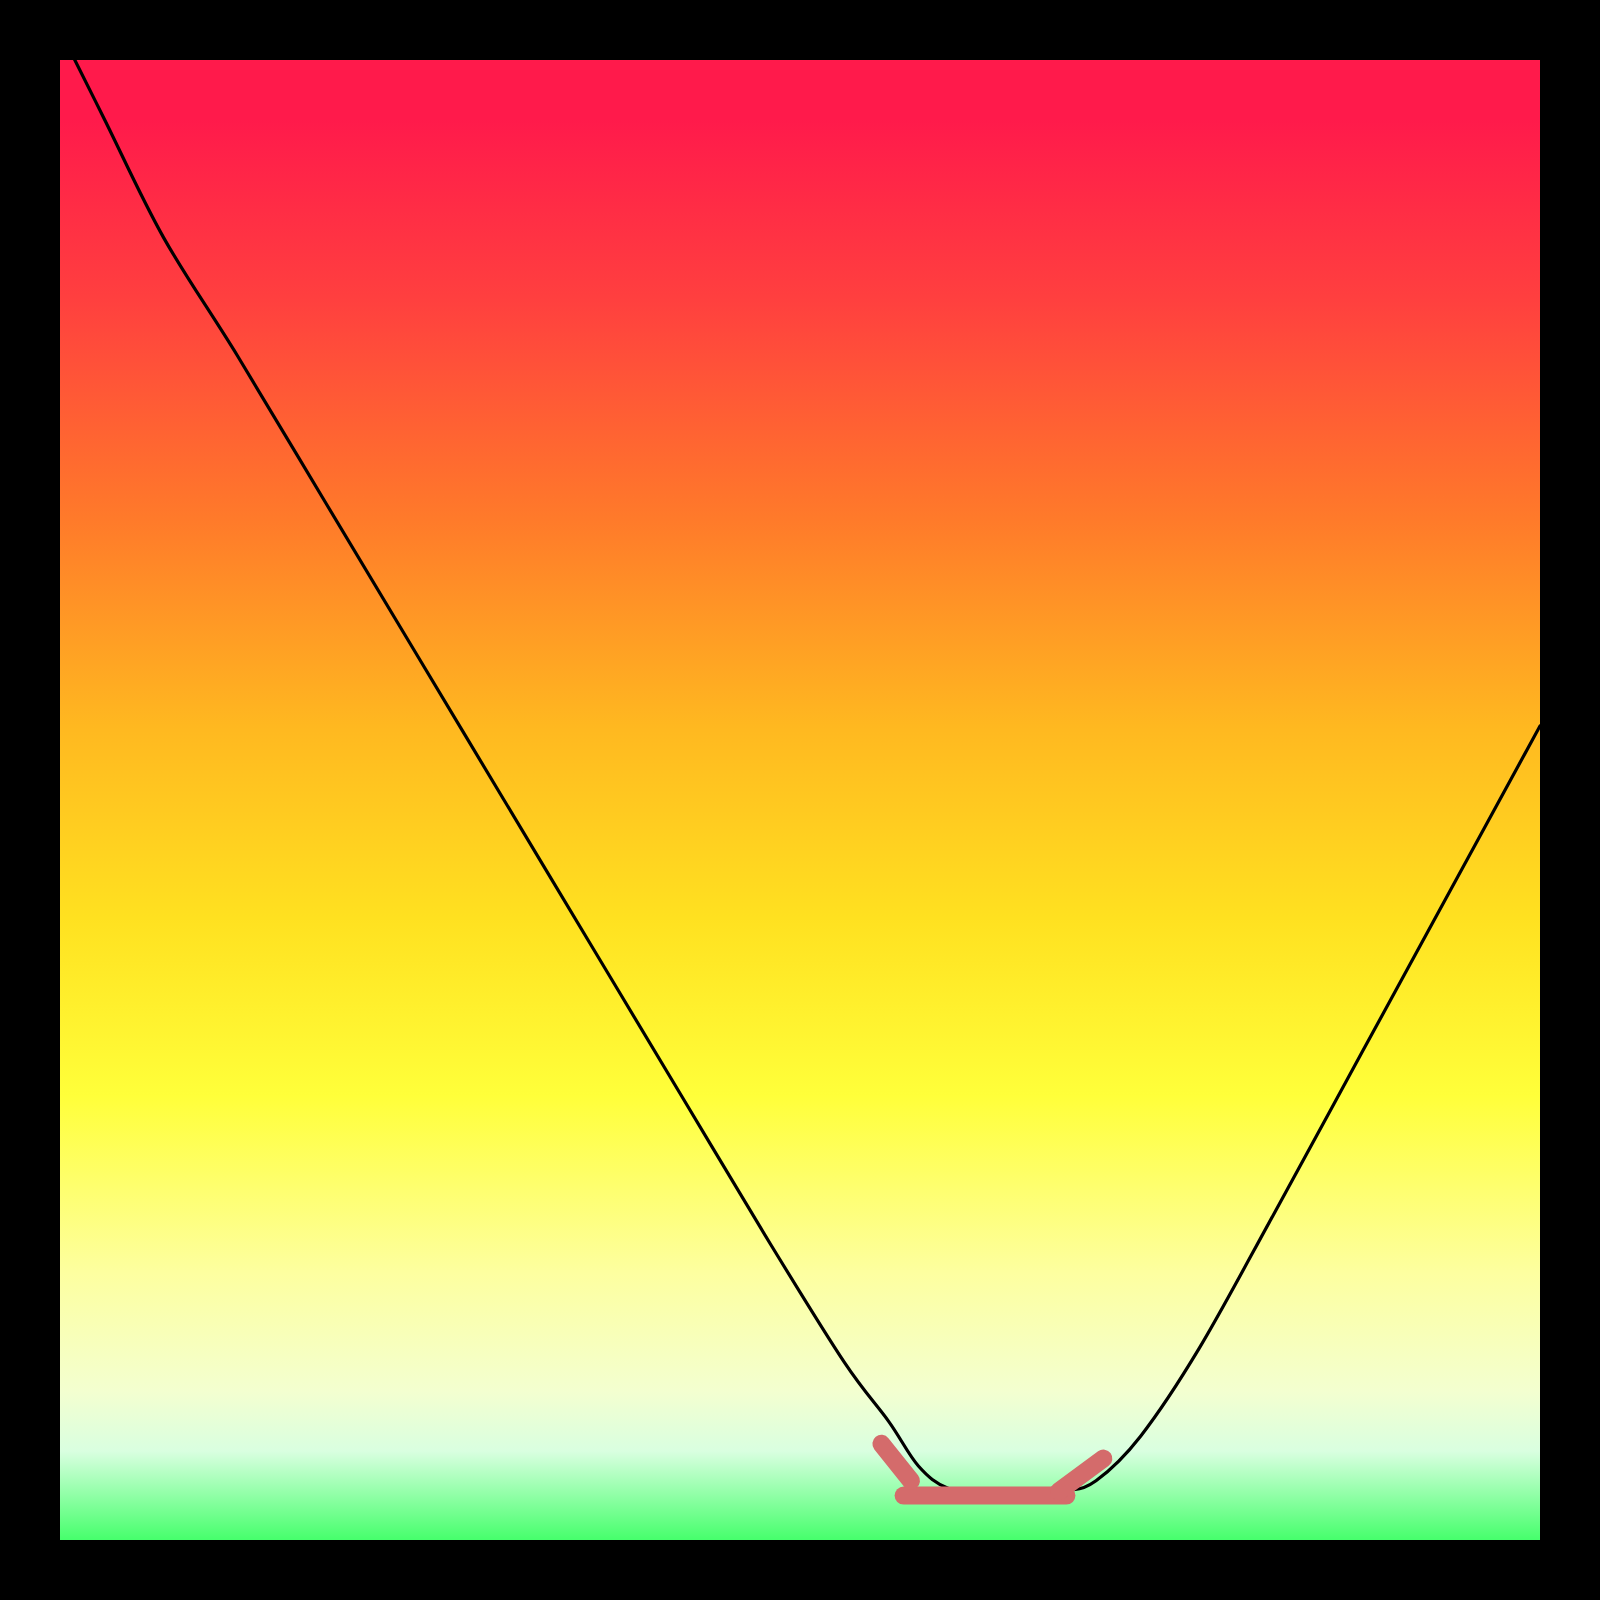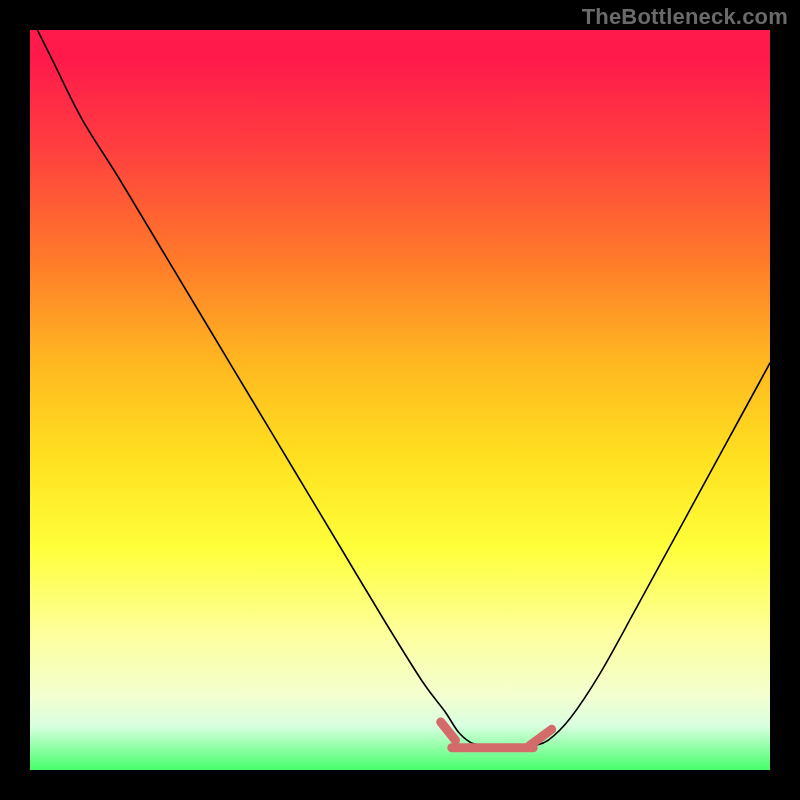--- a/index.html
+++ b/index.html
@@ -50,21 +50,20 @@
     position: absolute;
     inset: 0;
     width: 100%;
     height: 100%;
   }
 </style>
 </head>
 <body>
 <div class="frame">
 
-  <div class="watermark">TheBottleneck.com</div>
 
   <div class="plot">
     <div class="gradient"></div>
     <svg class="curve" viewBox="0 0 740 740" preserveAspectRatio="none">
       <path id="main-curve" fill="none" stroke="#000000" stroke-width="1.6" stroke-linecap="round" stroke-linejoin="round" d="M 0 -14.800000000000068 C 3.6999999999999997 -7.400000000000053 13.566666666666665 12.333333333333353 22.2 29.600000000000023 C 30.833333333333336 46.86666666666669 40.7 69.06666666666662 51.800000000000004 88.79999999999995 C 62.900000000000006 108.53333333333329 75.23333333333333 125.8 88.8 148 C 102.36666666666666 170.20000000000002 118.39999999999999 197.33333333333334 133.2 222 C 148 246.66666666666666 162.79999999999998 271.3333333333333 177.6 296 C 192.4 320.6666666666667 207.2 345.3333333333333 222 370 C 236.8 394.6666666666667 251.59999999999997 419.3333333333333 266.4 444 C 281.2 468.6666666666667 296 493.3333333333333 310.8 518 C 325.6 542.6666666666666 341.6333333333333 569.8 355.2 592 C 368.76666666666665 614.2 382.33333333333337 636.4000000000001 392.20000000000005 651.2 C 402.0666666666667 666 408.23333333333335 672.1666666666666 414.40000000000003 680.8 C 420.5666666666667 689.4333333333333 424.26666666666665 697.45 429.2 703 C 434.1333333333333 708.55 437.8333333333333 711.6333333333333 444 714.1 C 450.1666666666667 716.5666666666667 458.79999999999995 717.1833333333333 466.2 717.8 C 473.6 718.4166666666666 482.23333333333335 718.17 488.40000000000003 717.8 C 494.5666666666667 717.43 498.2666666666667 716.8133333333334 503.20000000000005 715.58 C 508.1333333333334 714.3466666666667 511.83333333333337 714.9633333333334 518 710.4 C 524.1666666666666 705.8366666666666 531.5666666666666 699.3000000000001 540.1999999999999 688.2 C 548.8333333333333 677.1 558.7 662.3 569.8000000000001 643.8 C 580.9000000000001 625.3 593.2333333333333 601.8666666666667 606.8 577.2 C 620.3666666666666 552.5333333333334 636.4000000000001 522.9333333333333 651.2 495.79999999999995 C 666 468.66666666666663 680.8 441.5333333333333 695.5999999999999 414.4 C 710.3999999999999 387.26666666666665 732.6 346.5666666666666 740 332.99999999999994"></path>
       <path id="flat-highlight" fill="none" stroke="#d46b6b" stroke-width="9" stroke-linecap="round" d="M 421.79999999999995 717.8 L 503.20000000000005 717.8"></path>
       <path id="left-tick" fill="none" stroke="#d46b6b" stroke-width="9" stroke-linecap="round" d="M 410.70000000000005 691.9 L 425.49999999999994 710.4"></path>
       <path id="right-tick" fill="none" stroke="#d46b6b" stroke-width="9" stroke-linecap="round" d="M 499.50000000000006 715.58 L 521.6999999999999 699.3"></path>
     </svg>
   </div>

